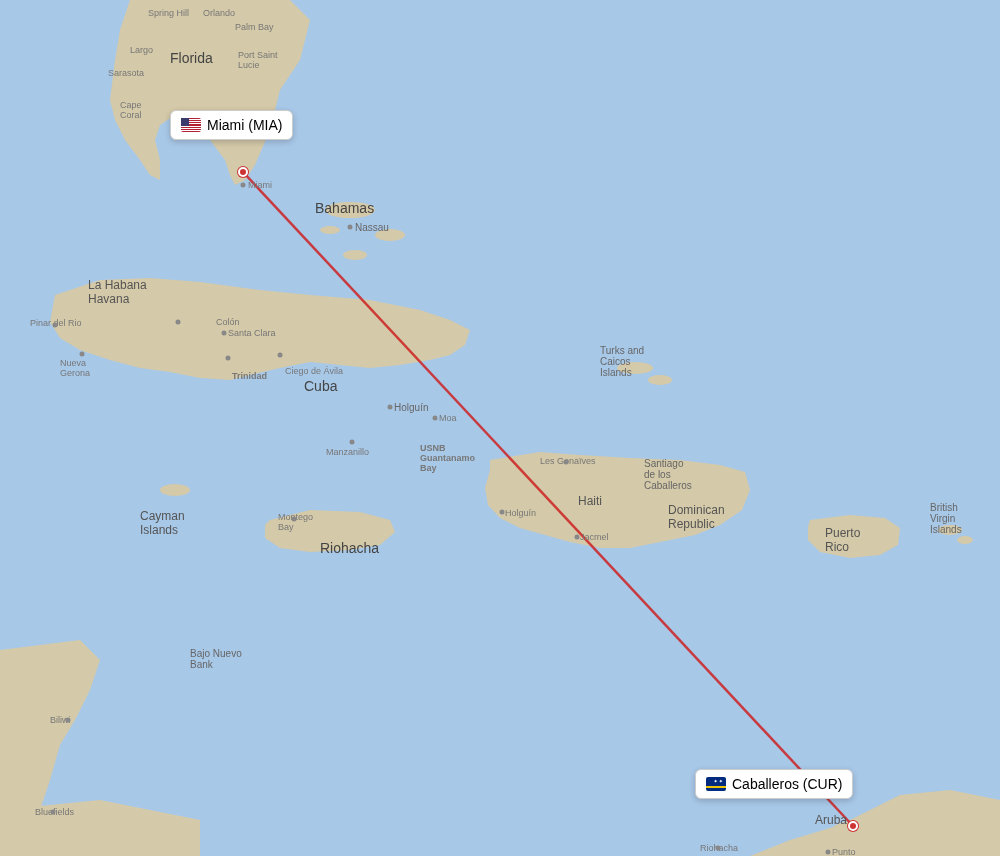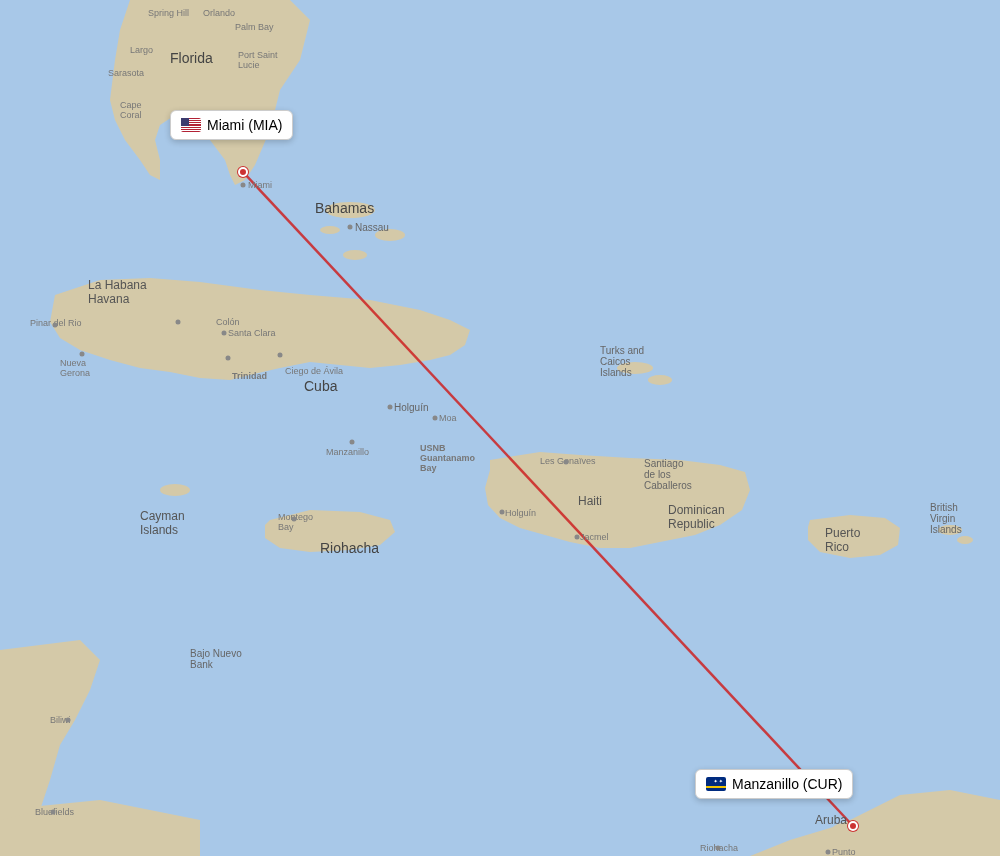--- a/index.html
+++ b/index.html
@@ -182,21 +182,21 @@
 
   <div class="location-dot" style="left: 853px; top: 826px;"></div>
 
   <div class="location-label" style="left: 170px; top: 110px;">
     <span class="flag-icon flag-us"></span>
     <span>Miami (MIA)</span>
   </div>
 
   <div class="location-label" style="left: 695px; top: 769px;">
     <span class="flag-icon flag-cw"></span>
-    <span>Manzanillo (CUR)</span>
+    <span>Caballeros (CUR)</span>
   </div>
 
   <div class="map-text map-text-large" style="left:170px; top:50px;">Florida</div>
   <div class="map-text map-text-tiny" style="left:148px; top:8px;">Spring Hill</div>
   <div class="map-text map-text-tiny" style="left:203px; top:8px;">Orlando</div>
   <div class="map-text map-text-tiny" style="left:235px; top:22px;">Palm Bay</div>
   <div class="map-text map-text-tiny" style="left:130px; top:45px;text-align:center;">Largo</div>
   <div class="map-text map-text-tiny" style="left:108px; top:68px;">Sarasota</div>
   <div class="map-text map-text-tiny" style="left:120px; top:100px;">Cape<br>Coral</div>
   <div class="map-text map-text-tiny" style="left:238px; top:50px;">Port Saint<br>Lucie</div>

